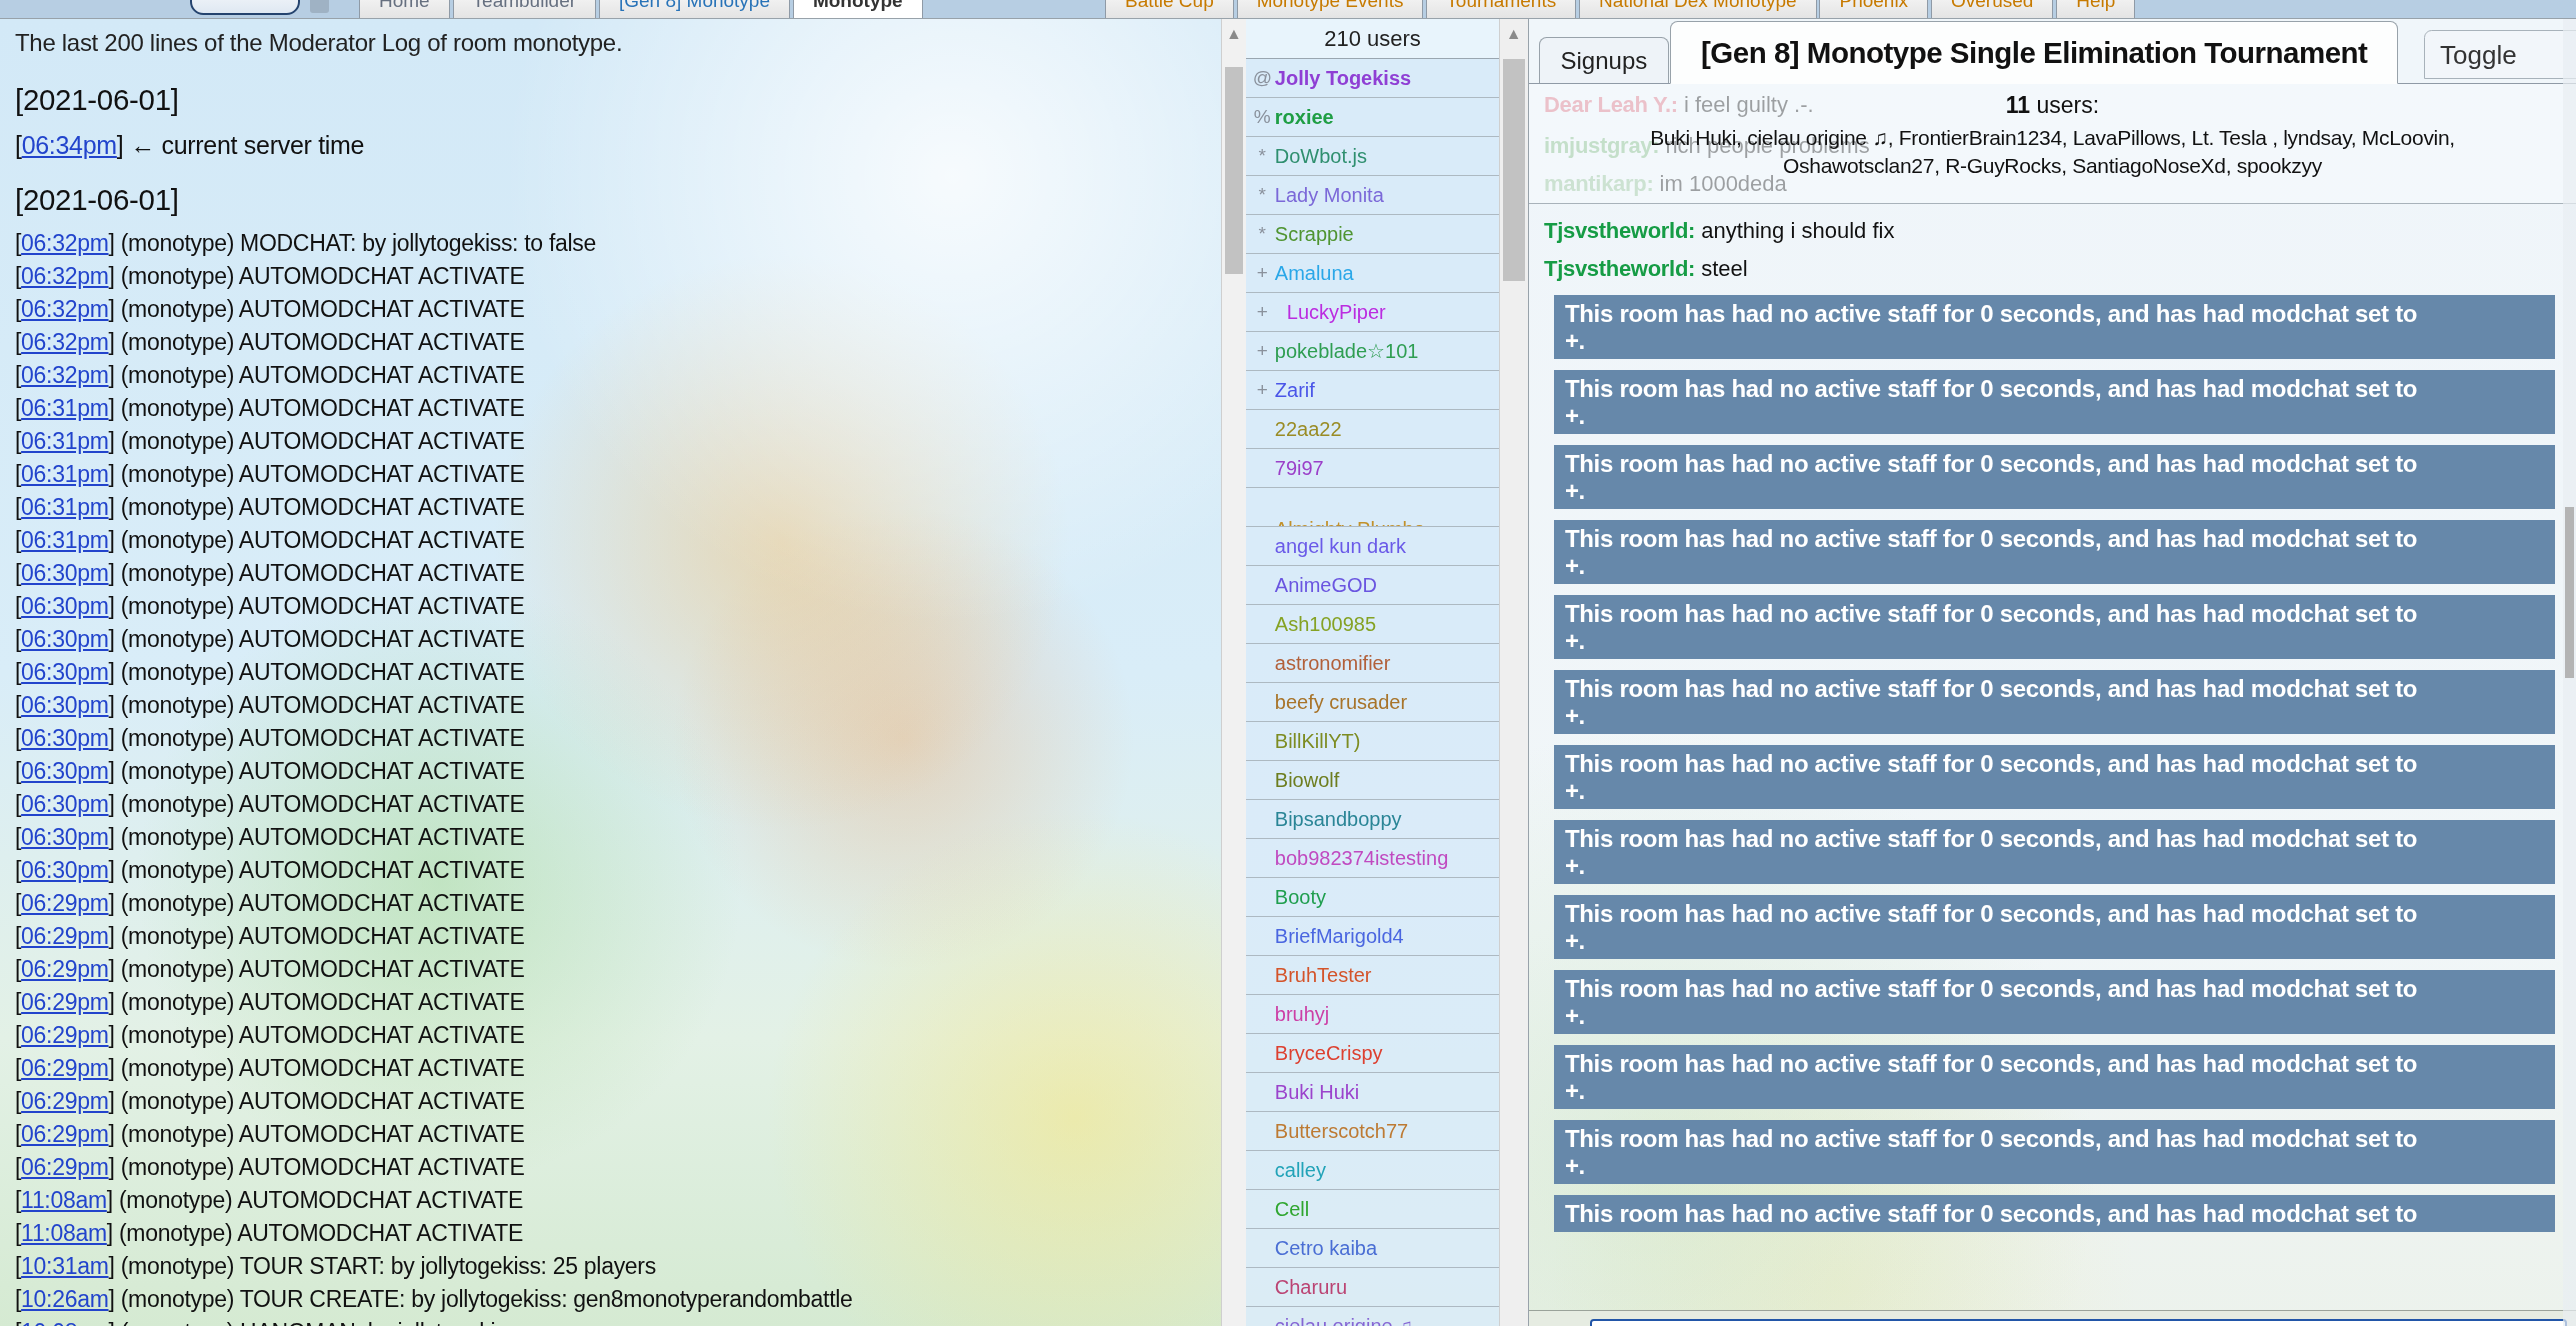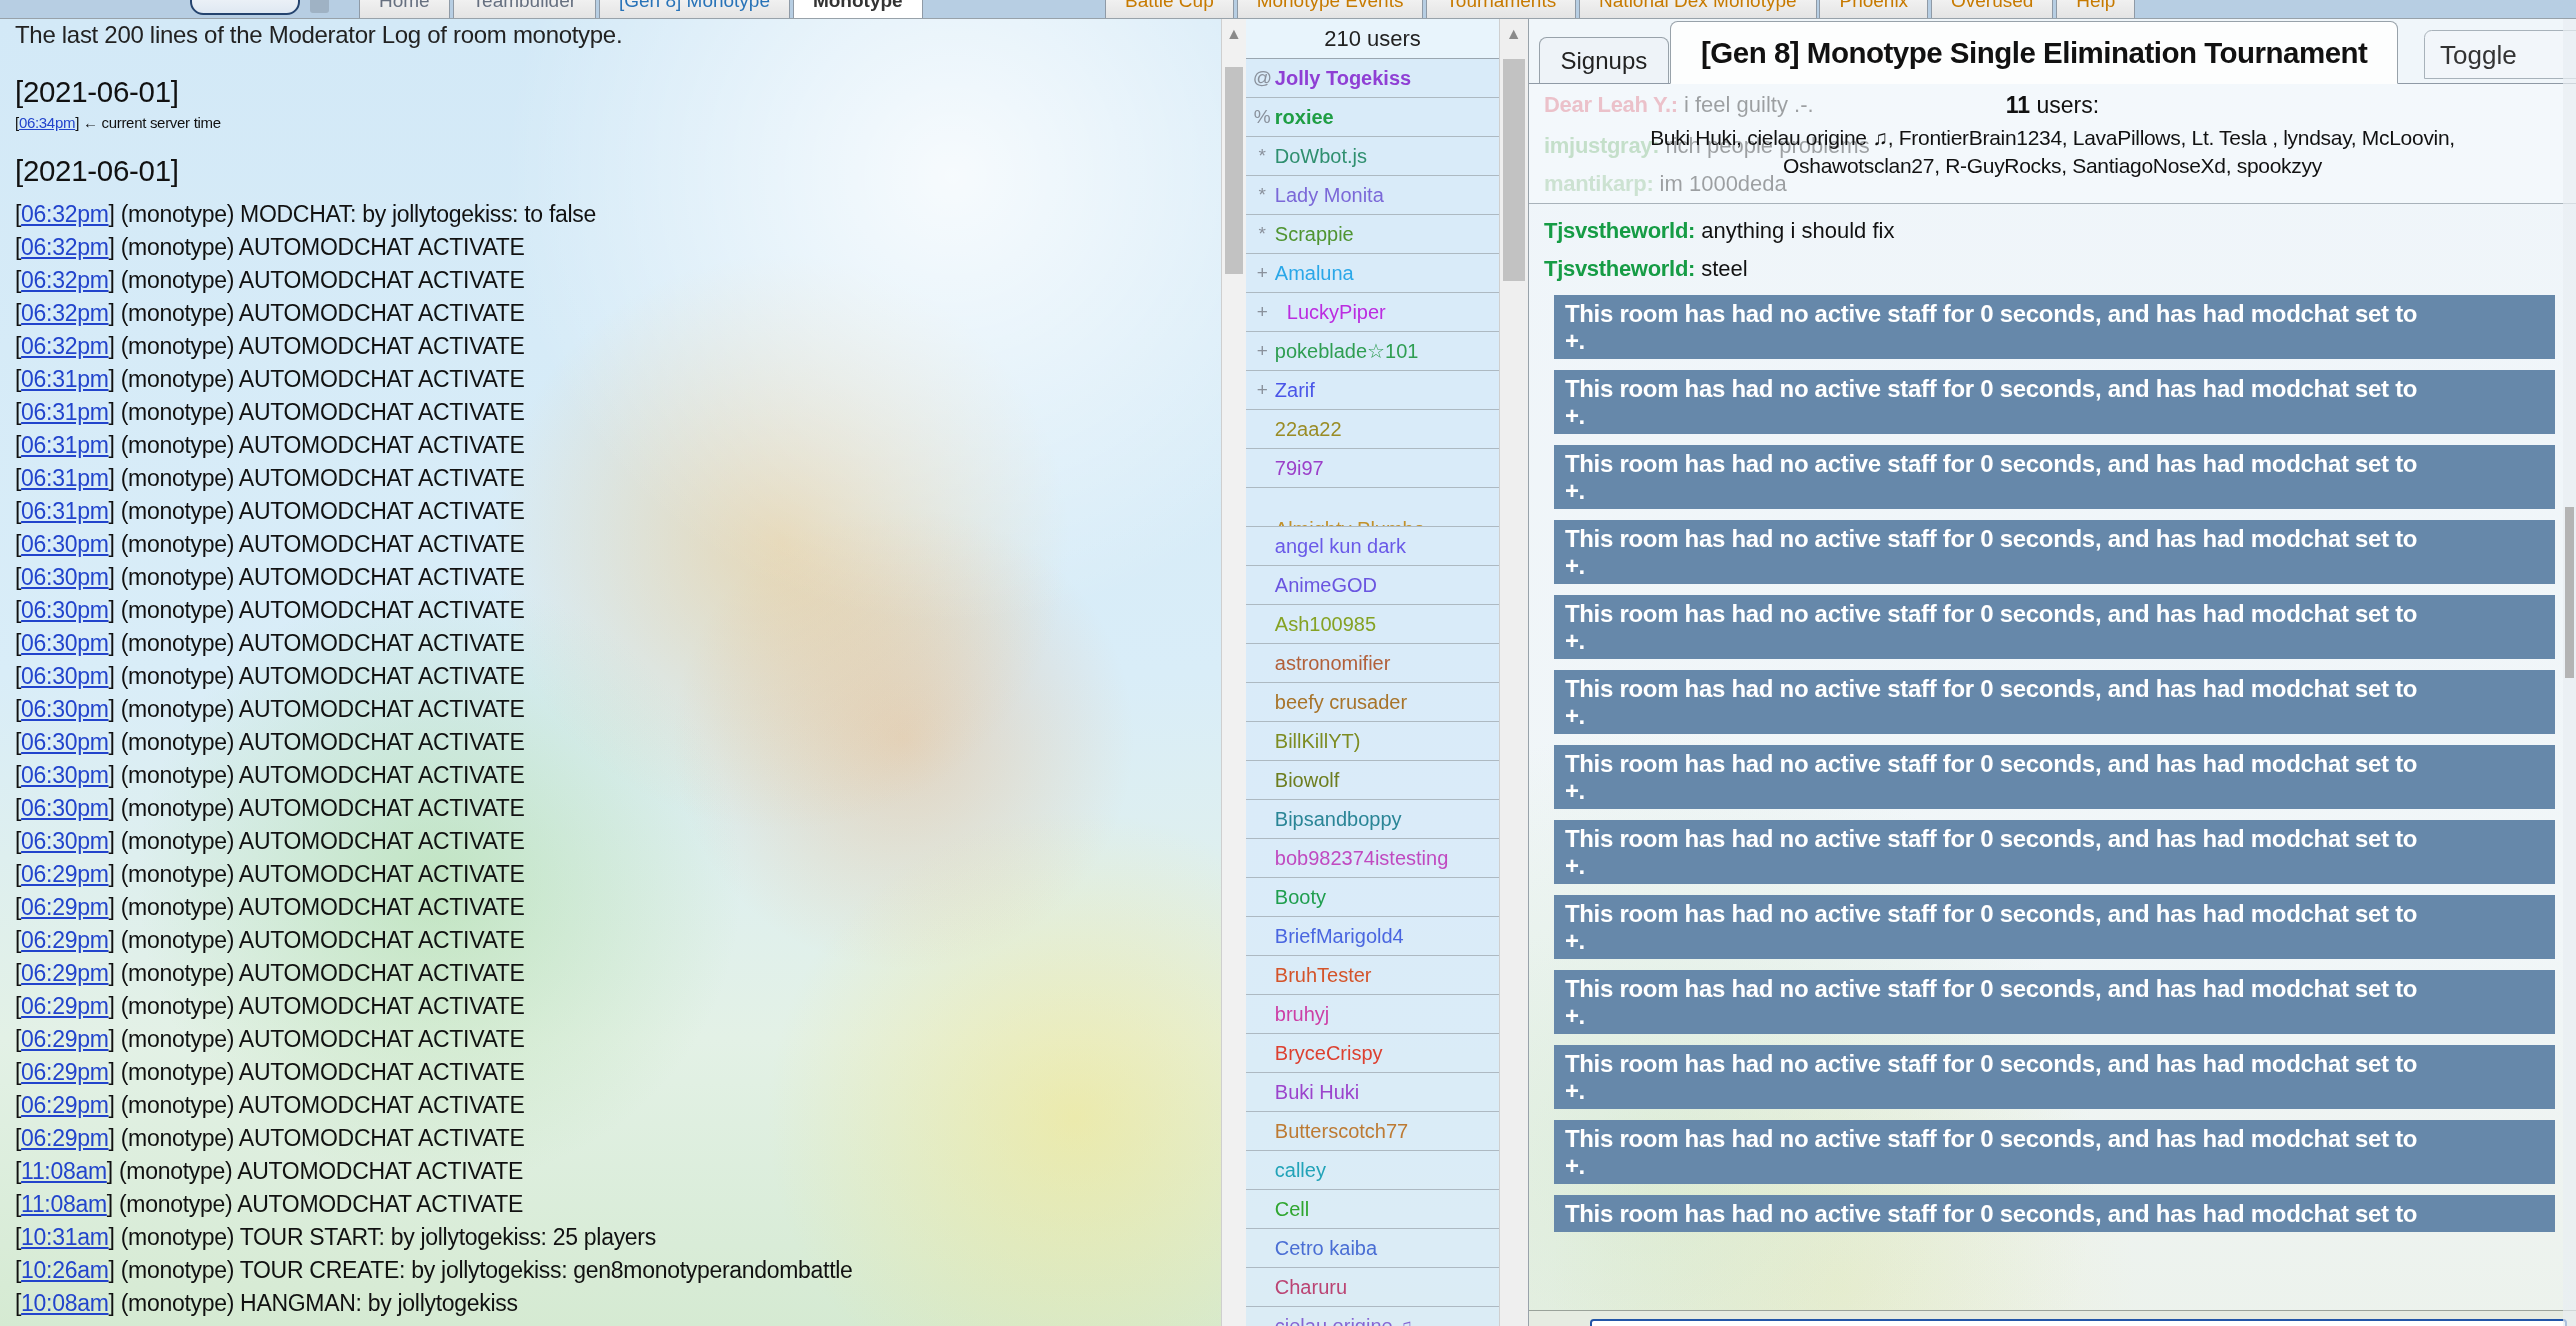--- a/index.html
+++ b/index.html
@@ -25,23 +25,23 @@
   
   .log-panel{position:absolute;left:0;top:19px;width:1221px;height:1308px;overflow:hidden;
     background:
       radial-gradient(circle at 78% 12%, rgba(255,255,255,.8), rgba(255,255,255,0) 30%),
       radial-gradient(circle at 64% 40%, rgba(248,186,92,.42), rgba(248,186,92,0) 26%),
       radial-gradient(circle at 74% 55%, rgba(240,150,70,.30), rgba(240,150,70,0) 20%),
       radial-gradient(circle at 36% 66%, rgba(150,212,130,.40), rgba(150,212,130,0) 26%),
       radial-gradient(circle at 88% 84%, rgba(250,228,110,.45), rgba(250,228,110,0) 20%),
       linear-gradient(180deg,#d3e9f7 0%,#d9edf8 50%,#e3f1e6 78%,#d5ead2 100%);
     padding:1.9px 13.3px 0 15px;letter-spacing:-0.3px;}
-  .log-title{font-size:24px;margin-top:0;color:#222;}
+  .log-title{font-size:24px;margin-top:8px;color:#222;}
   .log-date{font-size:29.5px;margin-top:26px;color:#111;}
-  .log-time-line{font-size:15px;margin-top:5px;}
+  .log-time-line{font-size:25px;margin-top:14px;}
   .log-entries{margin-top:10.5px;}
   .log-line{height:33px;line-height:33px;font-size:23px;white-space:nowrap;}
   .ts-link{color:#2244cc;text-decoration:underline;cursor:pointer;}
   .log-date2{font-size:29.5px;margin-top:23px;color:#111;}
 
   
   .sbar{position:absolute;top:19px;height:1308px;background:#f1f1f1;border-left:1px solid #cfcfcf;border-right:1px solid #cfcfcf;}
   .sbar .up{position:absolute;top:5.7px;left:0;width:100%;text-align:center;color:#8a8a8a;font-size:16px;cursor:pointer;}
   .sbar .thumb{position:absolute;left:2.9px;right:2.9px;background:#c2c2c2;cursor:pointer;}
   .sb-log{left:1221px;width:26px;}

